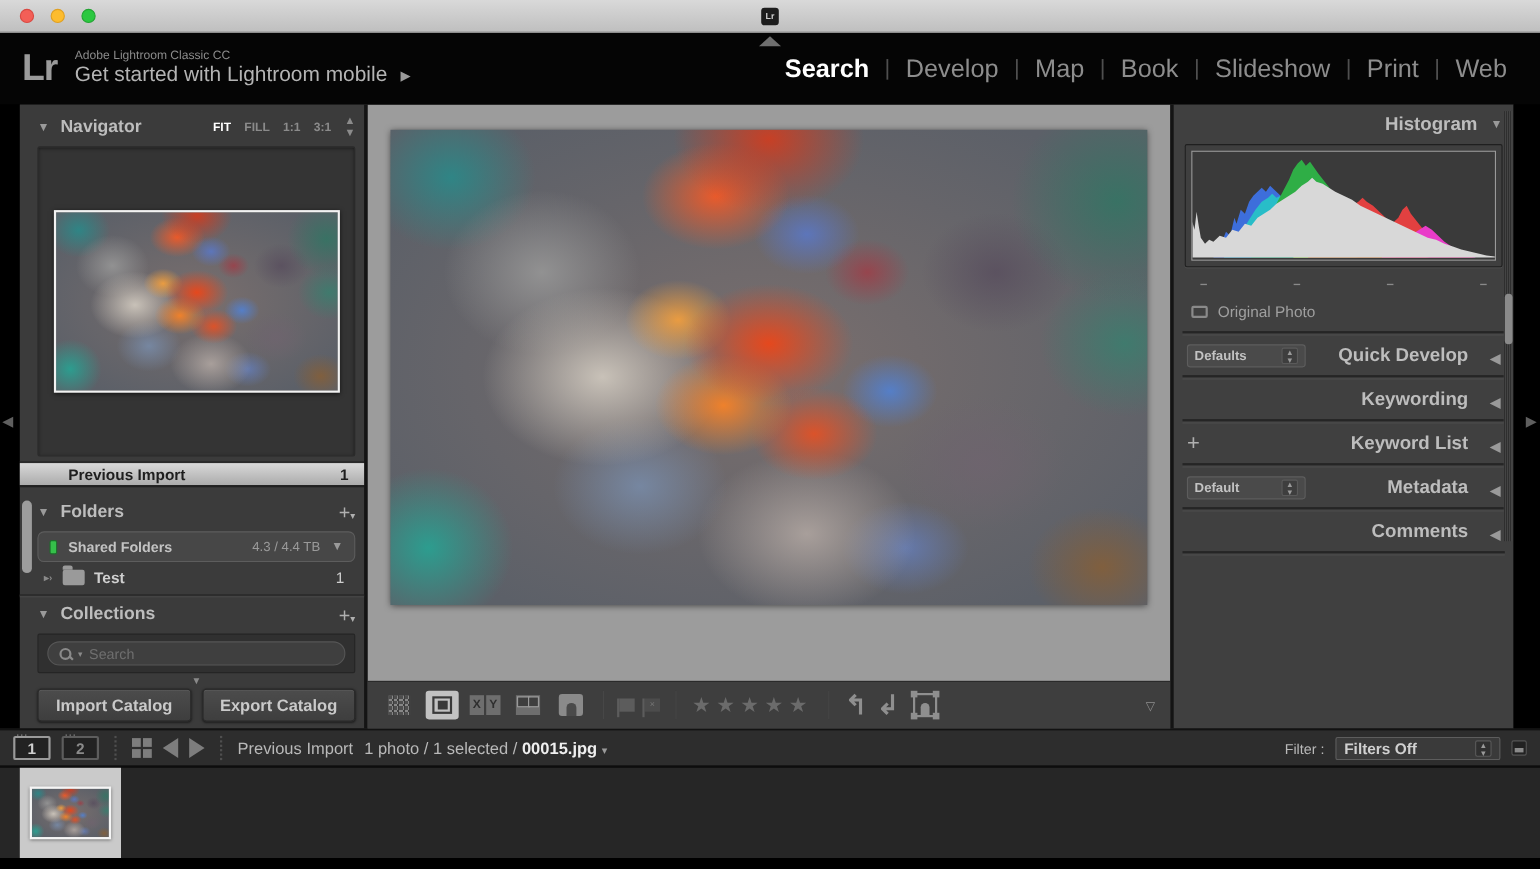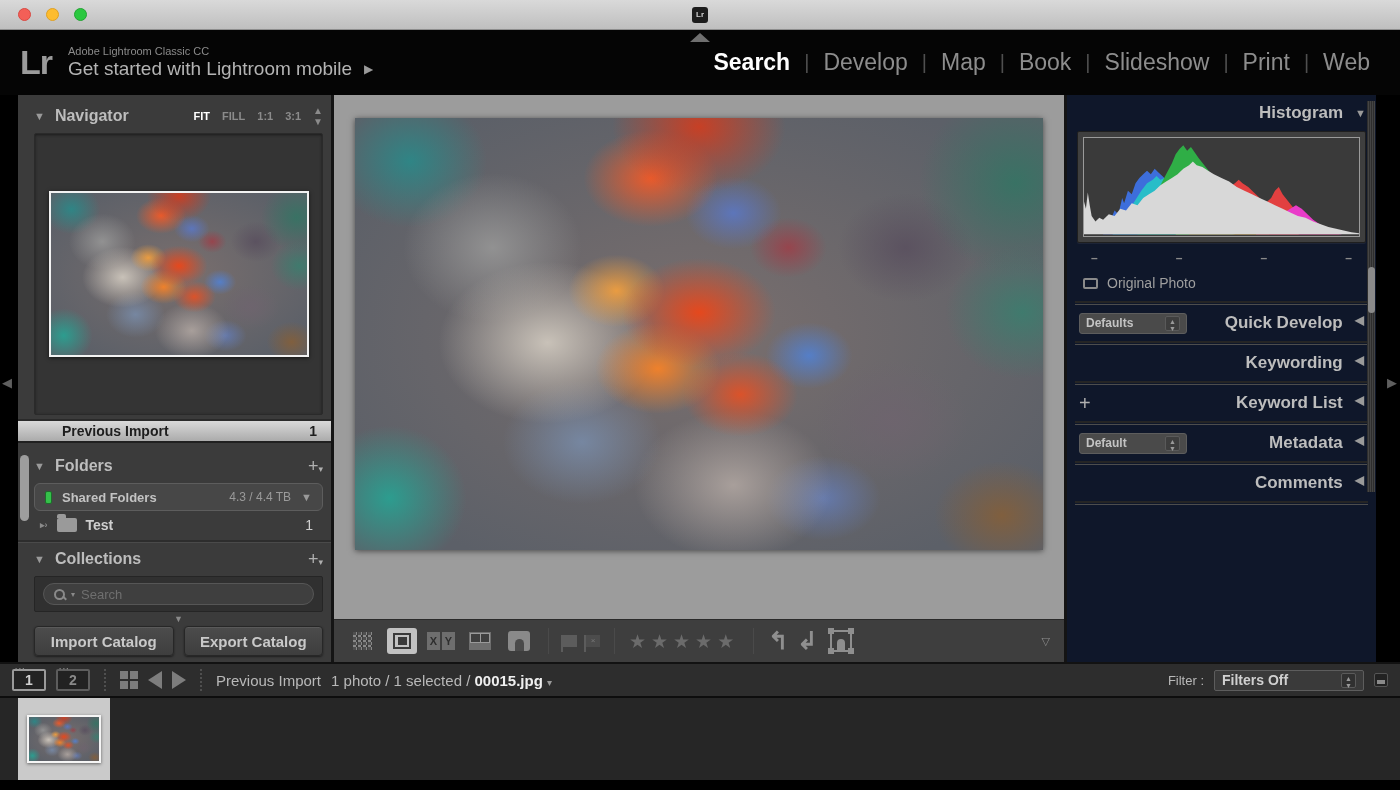--- a/index.html
+++ b/index.html
@@ -172,41 +172,41 @@
   .rot-arrow { font-size:24px; color:#8f8f8f; font-weight:bold; }
   .facebox { width:22px; height:22px; border:2px solid #8f8f8f; position:relative; margin:0 4px;
     display:flex; align-items:flex-end; justify-content:center; }
   .facebox b { position:absolute; width:6px; height:6px; background:#8f8f8f; }
   .facebox b:nth-child(1){ top:-4px; left:-4px; } .facebox b:nth-child(2){ top:-4px; right:-4px; }
   .facebox b:nth-child(3){ bottom:-4px; left:-4px; } .facebox b:nth-child(4){ bottom:-4px; right:-4px; }
   .facebox i { width:8px; height:11px; background:#8f8f8f; border-radius:4px 4px 0 0; display:block;}
   .tb-dd { margin-left:auto; color:#8f8f8f; font-size:11px; }
 
   
-  .right-panel { width:312px; background:#0f172a; border-left:3px solid #141414;
+  .right-panel { width:312px; background:#404040; border-left:3px solid #141414;
     display:flex; flex-direction:column; padding:0 10px 0 10px; position:relative; }
   .rp-scrolltrack { position:absolute; right:1px; top:6px; bottom:170px; width:8px;
     background:repeating-linear-gradient(to right,#2e2e2e 0 1px,#444 1px 2px); }
   .rp-scrollthumb { position:absolute; right:1px; top:172px; width:7px; height:46px;
     background:#8a8a8a; border-radius:4px; }
   .rp-head { display:flex; align-items:center; justify-content:flex-end; gap:12px; height:36px;
     color:#bdbdbd; font-size:17px; font-weight:bold; }
   .histo-box { height:112px; background:#3f3f3f; border:1px solid #1f1f1f; border-radius:2px;
     padding:5px; box-shadow:0 1px 0 rgba(255,255,255,.06); }
   .histo-inner { width:100%; height:100%; background:#3a3a3a; border:1px solid #9a9a9a; }
   .histo-inner svg { display:block; width:100%; height:100%; }
   .clip-row { display:flex; justify-content:space-between; padding:8px 14px 2px 14px;
     color:#8a8a8a; font-size:12px; font-weight:bold; }
   .orig-row { display:flex; align-items:center; gap:9px; padding:8px 4px 10px 6px;
     color:#9f9f9f; font-size:14px; }
   .chk { width:15px; height:11px; border:2px solid #8a8a8a; border-radius:2px; }
   .rp-divider { height:4px; border-top:2px solid #252525; border-bottom:1px solid #4d4d4d;
     margin:0 -2px; }
   .rp-row { height:36px; display:flex; align-items:center; gap:10px; padding:0 2px; }
-  .rp-row .titleblock { margin-left:auto; display:flex; align-items:flex-start; gap:12px;
+  .rp-row .titleblock { margin-left:auto; display:flex; align-items:flex-end; gap:20px;
     color:#bdbdbd; font-size:17px; font-weight:bold; }
   .larr { color:#9a9a9a; font-size:12px; }
   .dropdown { width:108px; height:21px; background:#4a4a4a; border:1px solid #5d5d5d;
     border-radius:3px; display:flex; align-items:center; padding:0 6px; font-size:12px;
     color:#c3c3c3; font-weight:bold; }
   .dropdown .stepbox { margin-left:auto; width:15px; height:15px; background:#3e3e3e;
     border:1px solid #5a5a5a; border-radius:2px; color:#9a9a9a; font-size:7px; line-height:7px;
     text-align:center; padding-top:1px; }
   .rp-plus { color:#b0b0b0; font-size:20px; }
   .rp-spacer { flex:1; }

